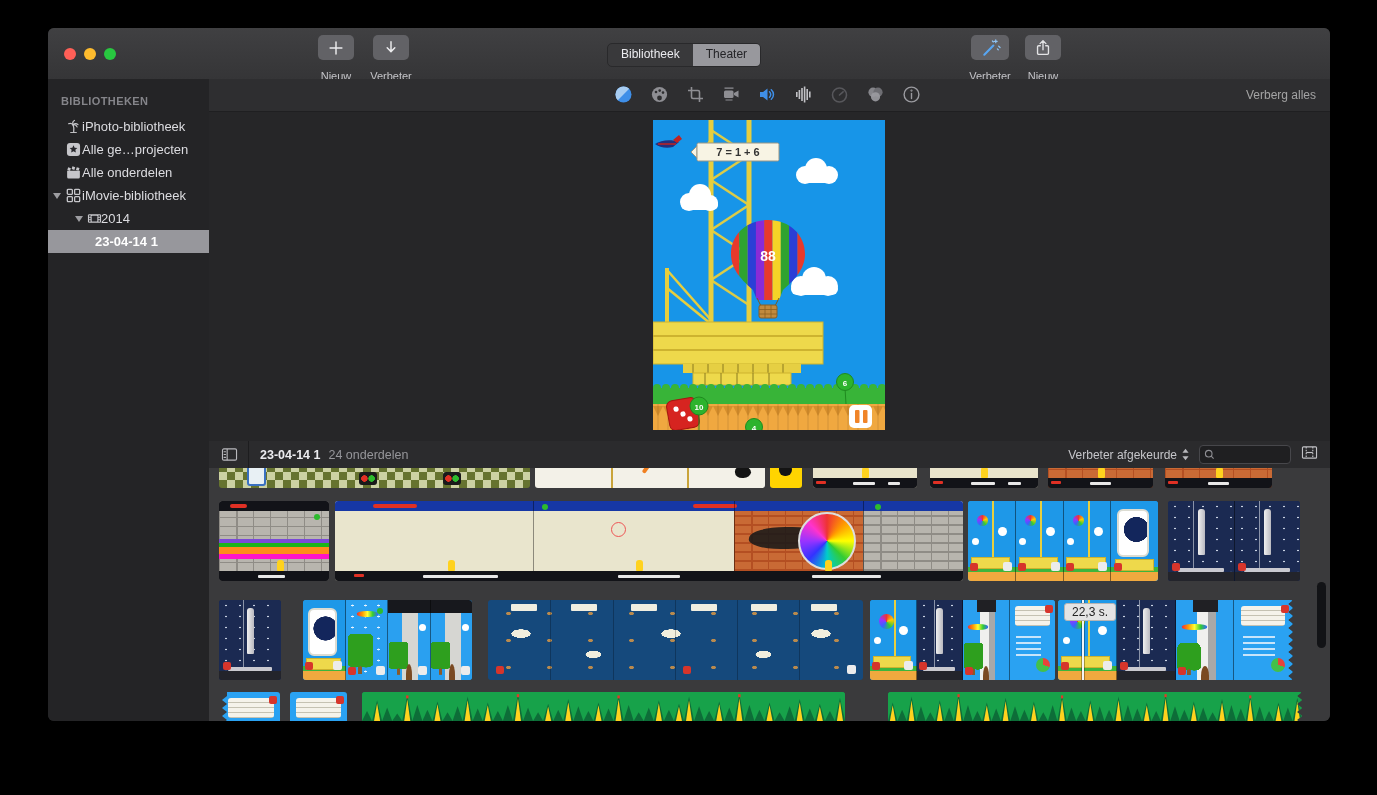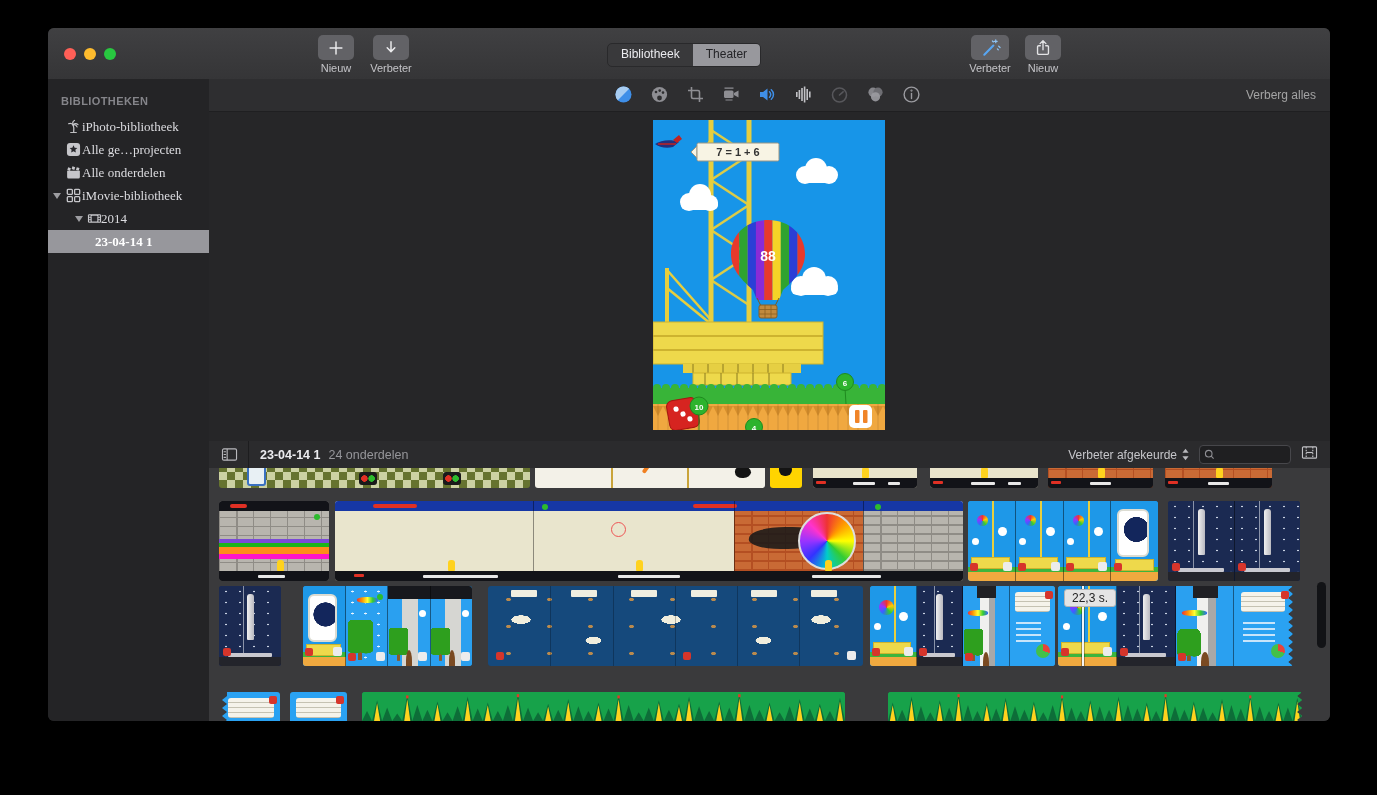--- a/index.html
+++ b/index.html
@@ -6,35 +6,35 @@
     font-family:"Liberation Sans",sans-serif;overflow:hidden;}
   .window{position:absolute;left:48px;top:28px;width:1282px;height:693px;border-radius:6px;
     overflow:hidden;background:#242426;}
   
   .titlebar{position:absolute;left:0;top:0;right:0;height:51px;
     background:linear-gradient(#404042,#353537);border-bottom:1px solid #1d1d1f;}
   .traffic{position:absolute;left:16px;top:20px;display:flex;gap:8px;}
   .dot{width:12px;height:12px;border-radius:50%;}
   .tbtn{position:absolute;top:7px;width:36px;height:25px;border-radius:5px;background:#626266;
     display:flex;align-items:center;justify-content:center;cursor:default;}
-  .tlabel{position:absolute;top:34px;font-size:11px;color:#c4c4c8;text-align:center;width:70px;}
+  .tlabel{position:absolute;top:42px;font-size:11px;color:#c4c4c8;text-align:center;width:70px;}
   .seg{position:absolute;left:559px;top:15px;height:22px;display:flex;border-radius:5px;
     overflow:hidden;border:1px solid #29292b;background:#39393b;}
   .seg>div{padding:3px 13px;font-size:12px;line-height:15px;color:#ececf0;}
   .seg>div.inactive{background:#98989d;color:#232327;}
   
   .sidebar{position:absolute;left:0;top:51px;width:161px;bottom:0;background:#242426;
     border-right:1px solid #1b1b1d;}
   .sb-h{margin:16px 0 8px 13px;font-size:11px;font-weight:bold;letter-spacing:.4px;color:#85858a;}
   .sb-row{position:relative;height:23px;display:flex;align-items:center;font-size:13px;color:#dcdce0;white-space:nowrap;}
   .sb-row.sel{background:#97979c;color:#fff;font-weight:bold;}
   .disc{width:0;height:0;border-left:4.5px solid transparent;border-right:4.5px solid transparent;
     border-top:6px solid #9d9da1;position:absolute;top:9px;}
   .sb-ic{position:absolute;top:4px;width:16px;height:16px;}
-  .sb-lb{position:absolute;top:4px;font-family:Liberation Serif, serif;}
+  .sb-lb{position:absolute;top:4px;}
   
   .adjustbar{position:absolute;left:161px;top:51px;right:0;height:32px;background:#2e2e30;
     border-bottom:1px solid #1f1f21;}
   .adjicons{position:absolute;left:404px;top:5px;display:flex;gap:15px;}
   .adj{width:21px;height:21px;}
   .reset{position:absolute;right:14px;top:9px;font-size:12px;color:#abababf0;}
   
   .viewer{position:absolute;left:161px;top:84px;right:0;height:329px;background:#262628;}
   .preview{position:absolute;left:605px;top:92px;width:232px;height:310px;}
   
@@ -597,21 +597,21 @@
           </div>
           <div class="f f-rocket">
             <div class="d rk" style="left: calc(50% - 3px); top: 10%; height: 58%;"></div>
             <div class="d vline" style="left: 38%; background: rgb(138, 147, 168);"></div>
             <div class="d padbar"></div>
             <div class="d pads" style="left: 15%; right: 15%;"></div>
             <div class="d reddot" style="left: 6%; bottom: 13%;"></div>
           </div>
         </div>
       </div>
-      <div class="frow" style="top: 118px; height: 80px;">
+      <div class="frow" style="top: 132px; height: 80px;">
         <div class="clip k-space" style="left: 10px; width: 62px;">
           <div class="f f-rocket">
             <div class="d rk" style="left: calc(50% - 3px); top: 10%; height: 58%;"></div>
             <div class="d vline" style="left: 38%; background: rgb(138, 147, 168);"></div>
             <div class="d padbar"></div>
             <div class="d pads" style="left: 15%; right: 15%;"></div>
             <div class="d reddot" style="left: 6%; bottom: 13%;"></div>
           </div>
         </div>
         <div class="clip k-mixed" style="left: 94px; width: 169px;">

